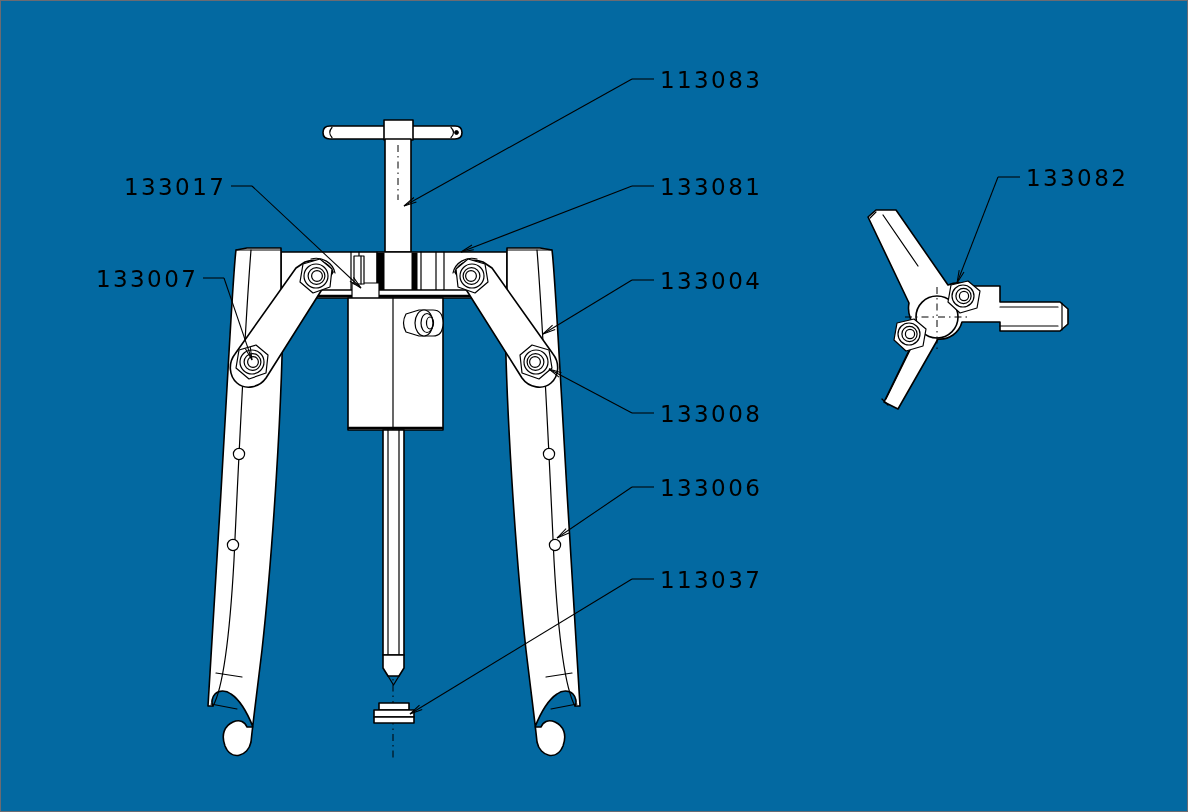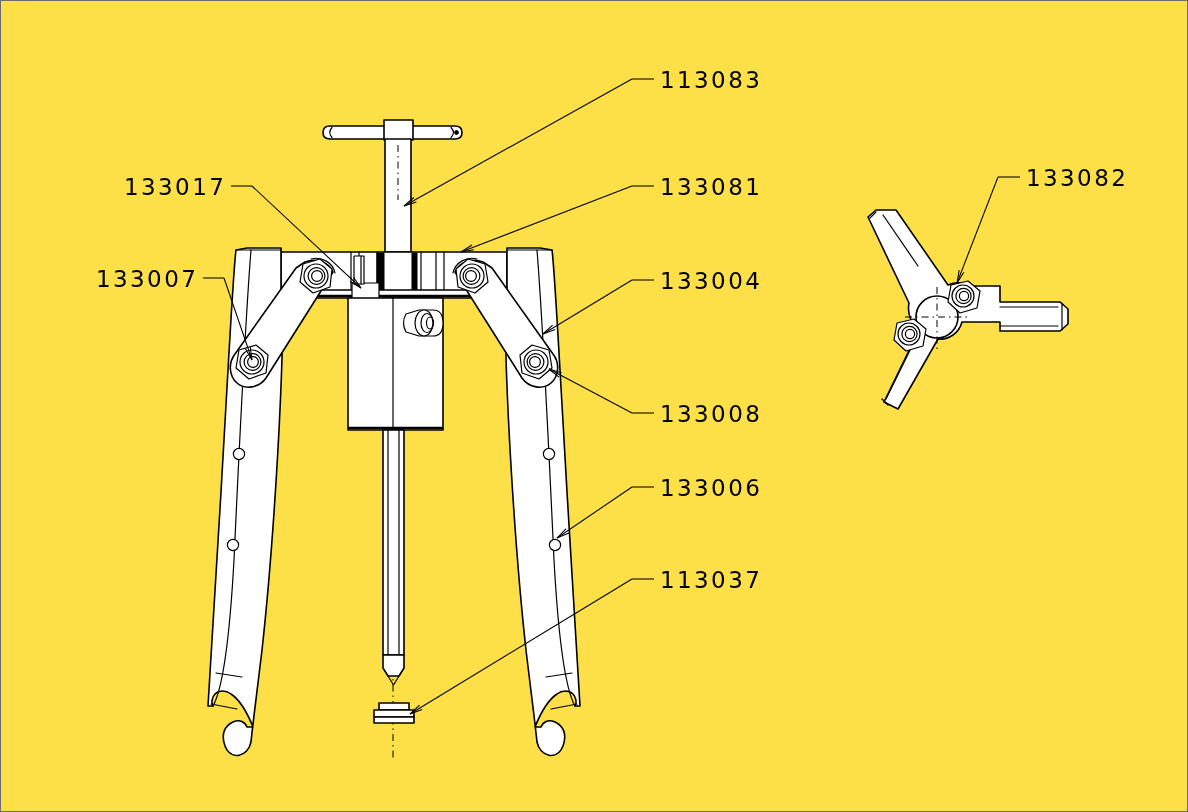--- a/index.html
+++ b/index.html
@@ -4,21 +4,21 @@
 <style>
   html,body{margin:0;padding:0;background:#ffffff;}
   body{
     width:1188px;height:812px;
     font-family:"DejaVu Sans", sans-serif;
     overflow:hidden;
   }
   #sheet{
     position:relative;
     width:1188px;height:812px;
-    background:#fde047;
+    background:#0369a1;
     box-sizing:border-box;
   }
   #frame{
     position:absolute;inset:0;
     border:1px solid #6b6b72;
     box-sizing:border-box;
     pointer-events:none;
   }
   svg#drawing{position:absolute;left:0;top:0;width:1188px;height:812px;}
   .ln-thin{fill:none;stroke:#000000;stroke-width:1.2;stroke-linejoin:round;stroke-linecap:round;}

